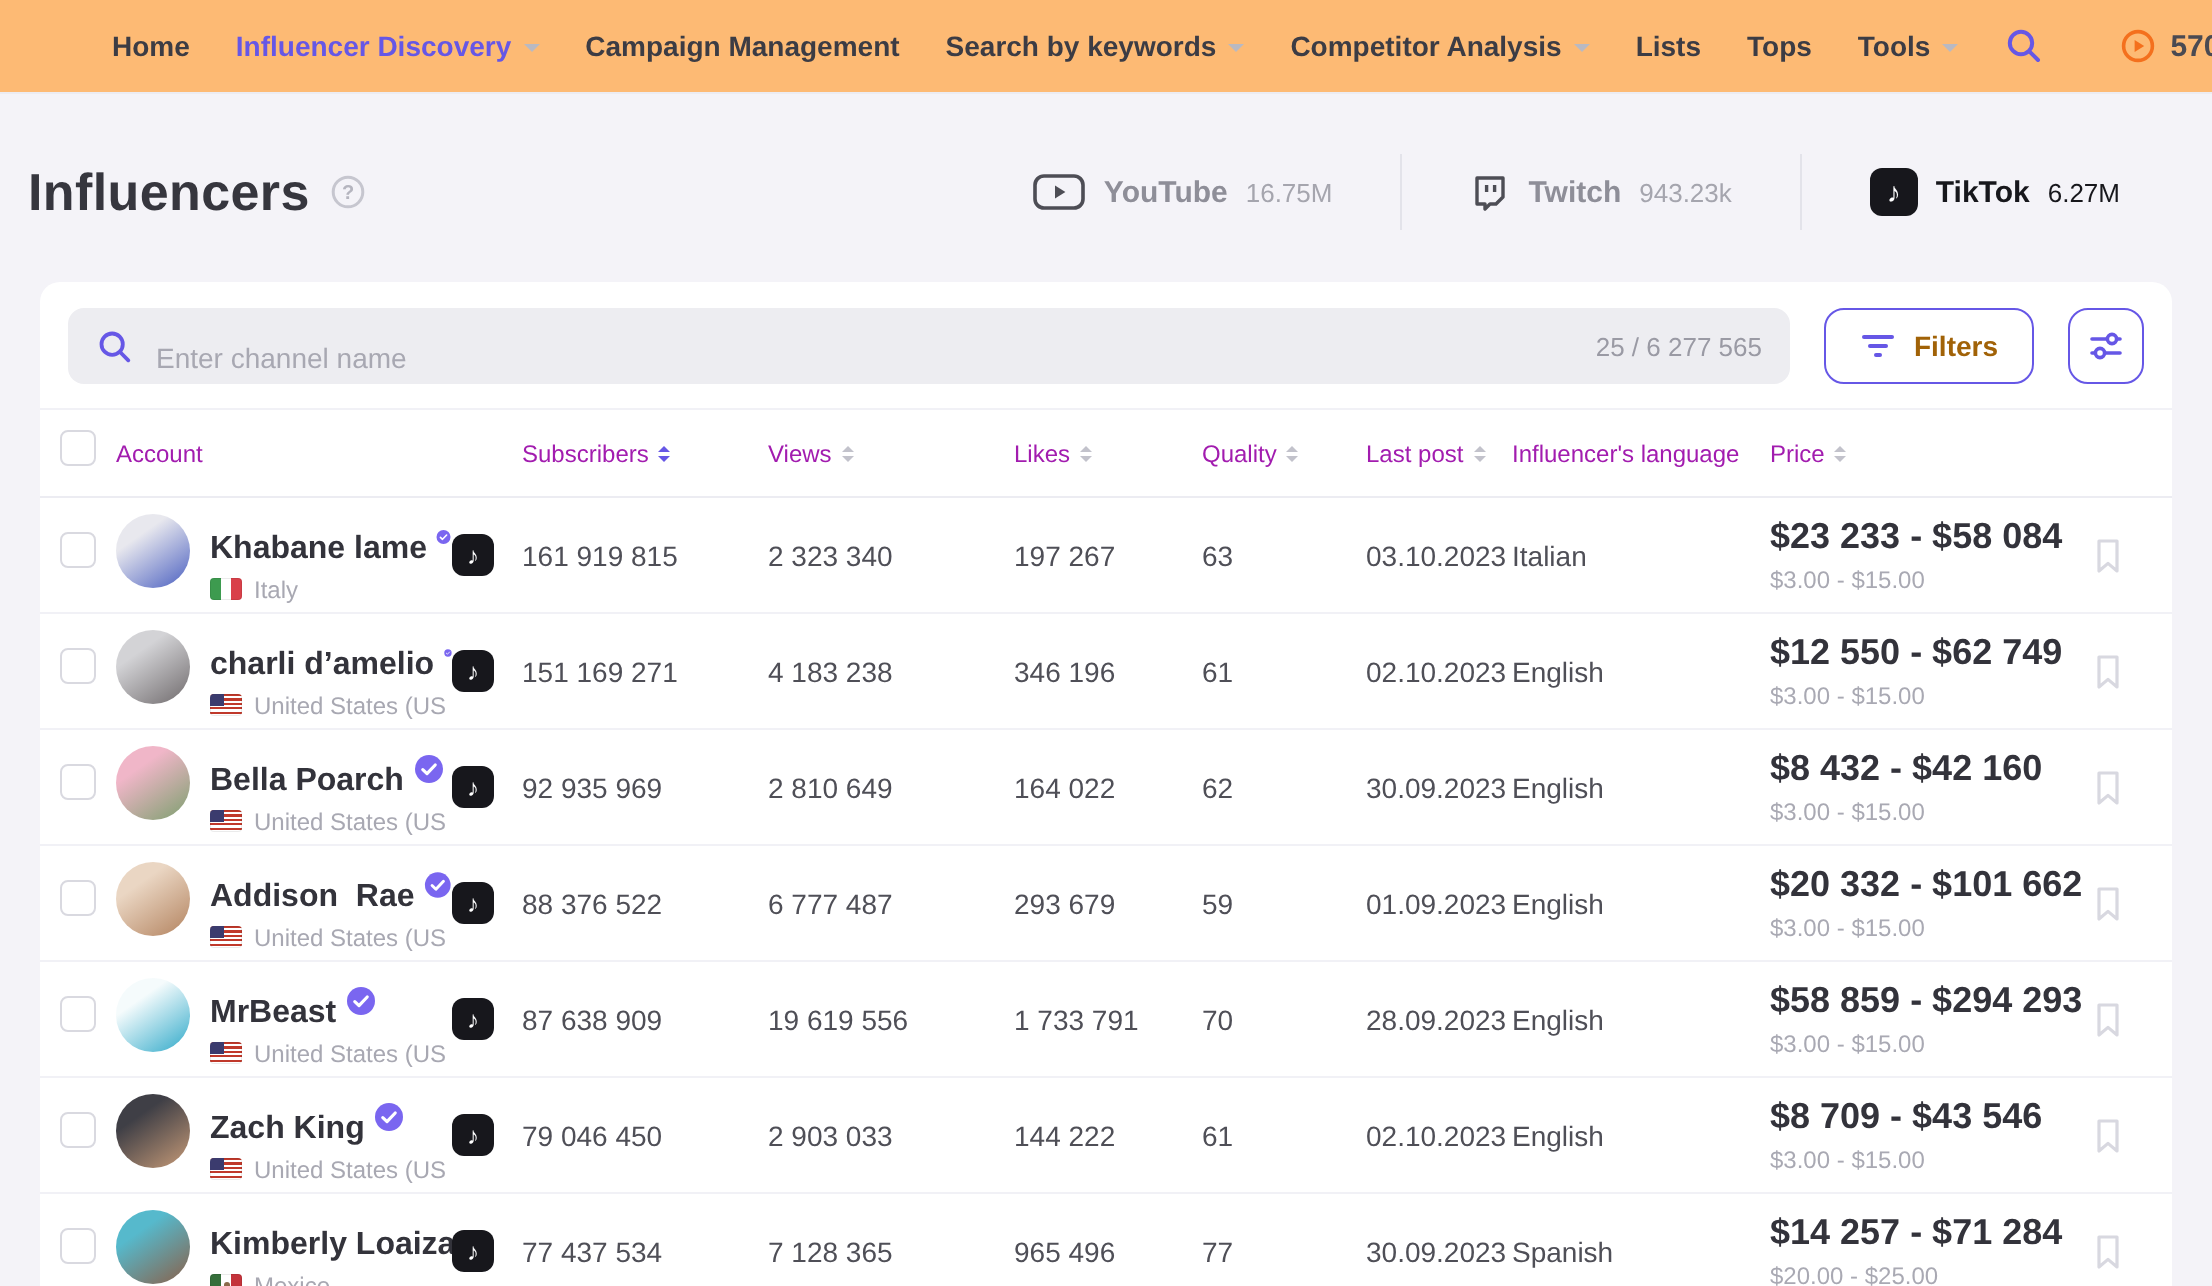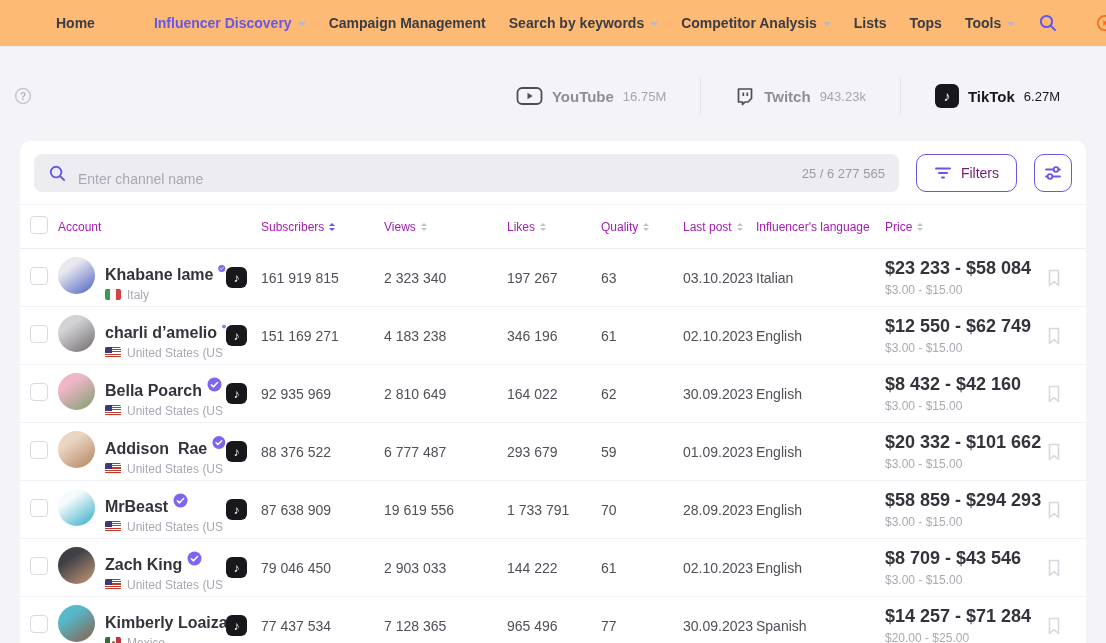--- a/index.html
+++ b/index.html
@@ -4,21 +4,21 @@
 <style>
   * { margin:0; padding:0; box-sizing:border-box; }
   html,body { width:1106px; height:643px; overflow:hidden; }
   body { background:#f4f3f8; font-family:"Liberation Sans", sans-serif; color:#3c3c44; }
 
   
   .navbar { height:47px; background:#fdba74; border-bottom:1px solid #ececf2;
             display:flex; align-items:center; padding:0 66px 0 56px; gap:23px; }
   .nav-item { font-size:14px; font-weight:600; color:#3c3c44; display:flex; align-items:center;
               gap:6px; cursor:pointer; white-space:nowrap; }
-  .nav-item.active { color:#6657e6;margin-left:36px; }
+  .nav-item.active { color:#6657e6; }
   .caret { width:0; height:0; border-left:4px solid transparent; border-right:4px solid transparent;
            border-top:4.5px solid #b9b9c2; margin-top:2px; }
   .nav-right { margin-left:auto; display:flex; align-items:center; gap:38px; }
   .token-badge { display:flex; align-items:center; gap:7px; }
   .token-count { font-size:15px; font-weight:600; color:#4a4a52; }
 
   
   .page-head { display:flex; align-items:center; justify-content:space-between;
                padding:30px 24px 0 14px; }
   .title-wrap { display:flex; align-items:center; gap:10px; }
@@ -41,21 +41,21 @@
   .search-row { display:flex; align-items:center; gap:17px; padding:13px 14px 12px 14px;
                 border-bottom:1px solid #f1f1f6; }
   .search-box { flex:1; height:38px; background:#ededf1; border-radius:8px;
                 display:flex; align-items:center; padding:0 14px; gap:11px; }
   .search-box input { flex:1; border:none; outline:none; background:transparent;
                       font-size:14px; color:#3c3c44; font-family:"Liberation Sans", sans-serif;margin-top:12px; }
   .search-box input::placeholder { color:#a8a8b2; }
   .search-counter { font-size:13px; color:#9a9aa4; white-space:nowrap; }
   .filters-btn { height:38px; border:1.5px solid #6657e6; border-radius:10px; background:#fff;
                  display:flex; align-items:center; gap:9px; padding:0 17px; cursor:pointer; }
-  .filters-btn span { font-size:14px; font-weight:400; color:#701a75; }
+  .filters-btn span { font-size:14px; font-weight:700; color:#a16207; }
   .cols-btn { width:38px; height:38px; border:1.5px solid #6657e6; border-radius:10px;
               background:#fff; display:flex; align-items:center; justify-content:center; cursor:pointer; }
 
   
   .thead, .trow { display:grid;
      grid-template-columns:28px 47px 121px 35px 123px 123px 94px 82px 73px 129px 1fr 24px;
      align-items:center; padding:0 16px 0 10px; }
   .thead { height:44px; border-bottom:1px solid #ececf2; }
   .th { font-size:12px; color:#a21caf; display:flex; align-items:center; gap:5px; }
   .th.account { grid-column:2 / 5; }
@@ -135,20 +135,21 @@
         <path d="M7.3 6l4.8 3-4.8 3z" fill="#f4701d"></path>
       </svg>
       <span class="token-count">570</span>
 
     </div>
   </div>
 </div>
 
 <div class="page-head">
   <div class="title-wrap">
+    <span class="page-title">Influencers</span>
     <svg width="18" height="18" viewBox="0 0 18 18" style="cursor:pointer">
       <circle cx="9" cy="9" r="7.4" fill="none" stroke="#c6c6cf" stroke-width="1.5"></circle>
       <text x="9" y="12.6" text-anchor="middle" font-size="10" font-weight="bold" fill="#b5b5bf">?</text>
     </svg>
   </div>
   <div class="platform-tabs">
     <div class="ptab">
       <svg width="27" height="20" viewBox="0 0 27 20">
         <rect x="1.5" y="2" width="24" height="16" rx="4.5" fill="none" stroke="#4d4d55" stroke-width="1.8"></rect>
         <path d="M11.5 6.8l5.2 3.2-5.2 3.2z" fill="#4d4d55"></path>

